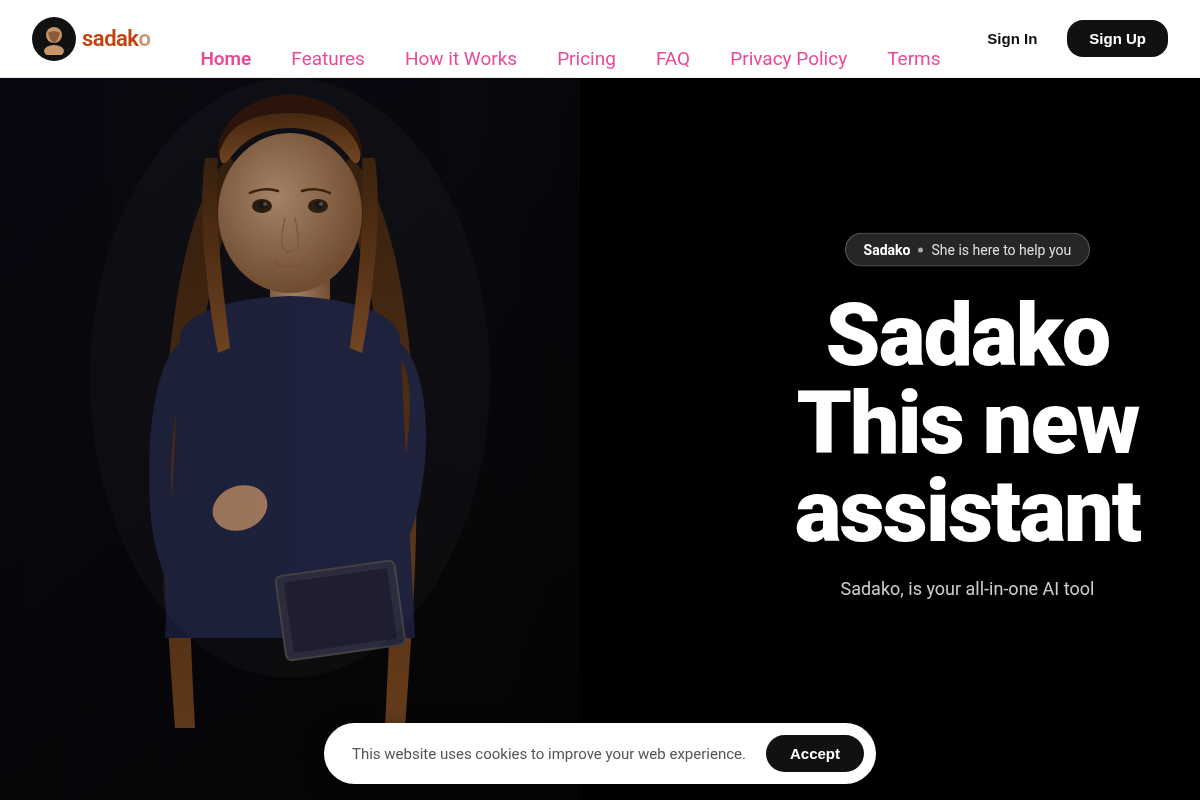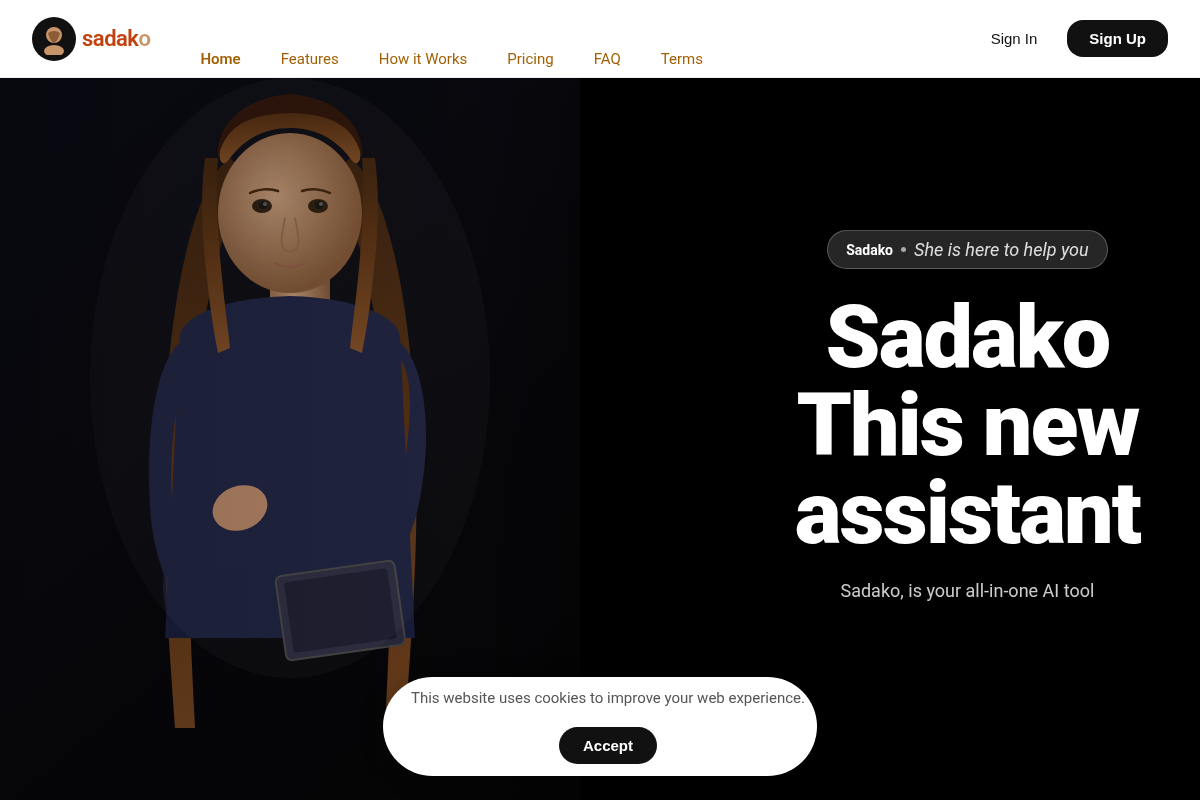--- a/index.html
+++ b/index.html
@@ -66,22 +66,22 @@
 
     .nav-links {
       display: flex;
       align-items: center;
       gap: 4px;
       flex: 1;
     }
 
     .nav-link {
       padding: 8px 18px;
-      font-size: 15px;
-      color: #a16207;
+      font-size: 19px;
+      color: #ec4899;
       text-decoration: none;
       border-radius: 6px;
       white-space: nowrap;
       cursor: pointer;
       margin-top: 40px;
     }
 
     .nav-link.active {
       font-weight: 600;
     }
@@ -89,21 +89,21 @@
     .nav-actions {
       display: flex;
       align-items: center;
       gap: 8px;
       margin-left: auto;
     }
 
     .btn-signin {
       padding: 10px 22px;
       font-size: 15px;
-      font-weight: 400;
+      font-weight: 700;
       color: #111;
       background: none;
       border: none;
       cursor: pointer;
       border-radius: 8px;
     }
 
     .btn-signup {
       padding: 10px 22px;
       font-size: 15px;
@@ -168,23 +168,22 @@
     }
 
     .hero-badge-dot {
       width: 5px;
       height: 5px;
       border-radius: 50%;
       background: rgba(255,255,255,0.6);
     }
 
     .hero-badge-text {
-      font-size: 18px;
+      font-size: 14px;
       color: rgba(255,255,255,0.85);
-      font-style: italic;
     }
 
     .hero-title {
       font-size: 88px;
       font-weight: 900;
       color: #fff;
       line-height: 1.0;
       letter-spacing: -2px;
       margin-bottom: 20px;
     }
@@ -192,33 +191,32 @@
     .hero-subtitle {
       font-size: 18px;
       color: rgba(255,255,255,0.8);
       line-height: 1.6;
       margin-bottom: 42px;
     }
 
     
     .cookie-banner {
       position: absolute;
-      bottom: 24px;
+      bottom: 16px;
       left: 50%;
       transform: translateX(-50%);
       z-index: 10;
       background: #fff;
       border-radius: 50px;
       padding: 12px 12px 12px 28px;
       display: flex;
       align-items: center;
       gap: 20px;
       box-shadow: 0 4px 24px rgba(0,0,0,0.3);
       white-space: nowrap;
-      flex-direction: column;
     }
 
     .cookie-text {
       font-size: 15px;
       color: #555;
     }
 
     .cookie-accept {
       padding: 10px 24px;
       background: #111;
@@ -257,20 +255,21 @@
       <span>sadak</span><span style="color:#c8956a;">o</span>
     </span>
   </a>
 
   <div class="nav-links">
     <a class="nav-link active">Home</a>
     <a class="nav-link">Features</a>
     <a class="nav-link">How it Works</a>
     <a class="nav-link">Pricing</a>
     <a class="nav-link">FAQ</a>
+    <a class="nav-link">Privacy Policy</a>
     <a class="nav-link">Terms</a>
   </div>
 
   <div class="nav-actions">
     <button class="btn-signin">Sign In</button>
     <button class="btn-signup">Sign Up</button>
   </div>
 </nav>
 
 <section class="hero">

